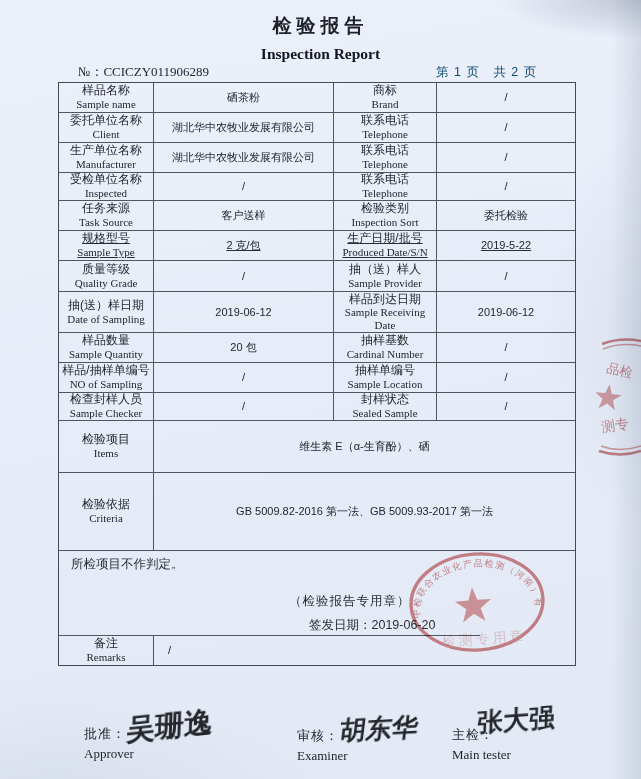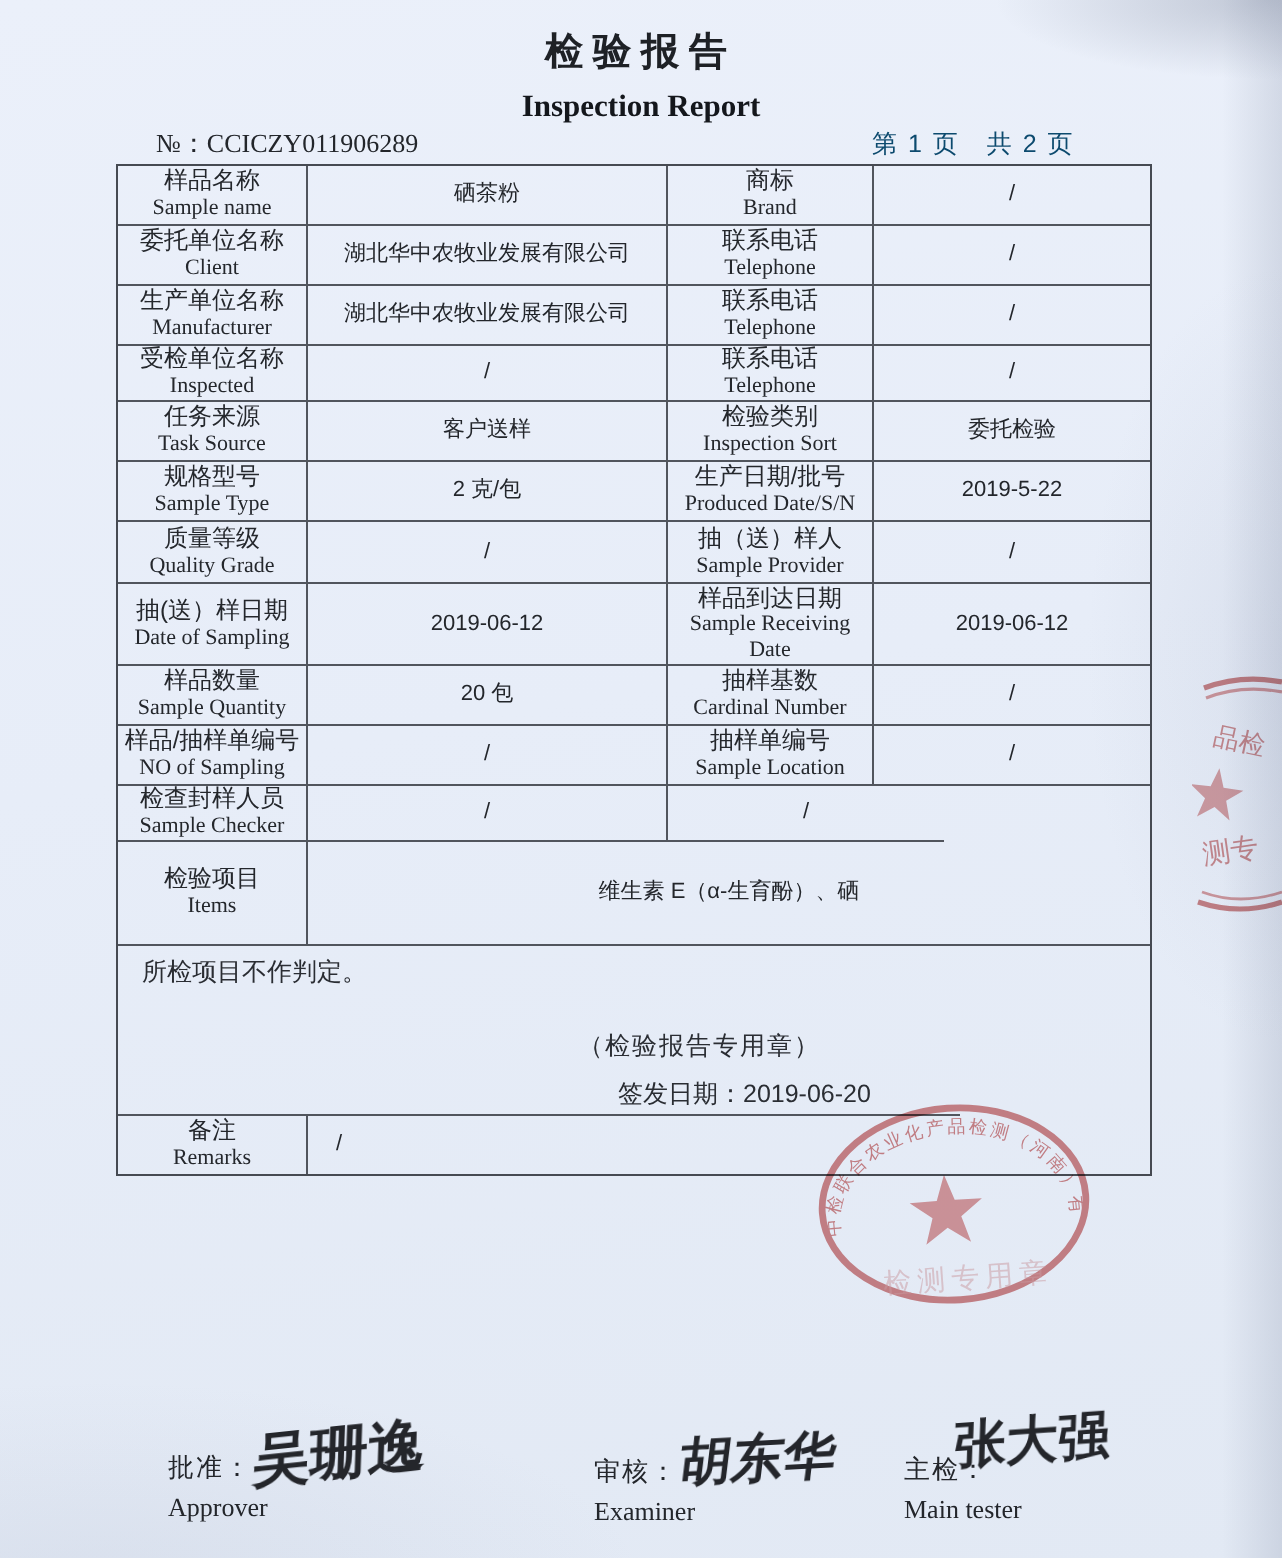--- a/index.html
+++ b/index.html
@@ -131,21 +131,21 @@
         <div class="val">客户送样</div>
       </div>
       <div class="tcell" style="width: 103px;">
         <div class="lbl-zh">检验类别</div>
         <div class="lbl-en">Inspection Sort</div>
       </div>
       <div class="tcell" style="width: 138px;">
         <div class="val">委托检验</div>
       </div>
     </div>
-    <div class="trow" style="height: 30px;">
+    <div class="trow" style="height: 30px; text-decoration: underline;">
       <div class="tcell" style="width: 95px;">
         <div class="lbl-zh">规格型号</div>
         <div class="lbl-en">Sample Type</div>
       </div>
       <div class="tcell" style="width: 180px;">
         <div class="val">2 克/包</div>
       </div>
       <div class="tcell" style="width: 103px;">
         <div class="lbl-zh">生产日期/批号</div>
         <div class="lbl-en">Produced Date/S/N</div>
@@ -219,31 +219,44 @@
       </div>
     </div>
     <div class="trow" style="height: 28px;">
       <div class="tcell" style="width: 95px;">
         <div class="lbl-zh">检查封样人员</div>
         <div class="lbl-en">Sample Checker</div>
       </div>
       <div class="tcell" style="width: 180px;">
         <div class="val">/</div>
       </div>
+      <div class="tcell" style="width: 103px;">
+        <div class="lbl-zh">封样状态</div>
+        <div class="lbl-en">Sealed Sample</div>
+      </div>
       <div class="tcell" style="width: 138px;">
         <div class="val">/</div>
       </div>
     </div>
     <div class="trow" style="height: 52px;">
       <div class="tcell" style="width: 95px;">
         <div class="lbl-zh">检验项目</div>
         <div class="lbl-en">Items</div>
       </div>
       <div class="tcell" style="width: 421px;">
         <div class="val">维生素 E（α-生育酚）、硒</div>
+      </div>
+    </div>
+    <div class="trow" style="height: 78px;">
+      <div class="tcell" style="width: 95px;">
+        <div class="lbl-zh">检验依据</div>
+        <div class="lbl-en">Criteria</div>
+      </div>
+      <div class="tcell" style="width: 421px;">
+        <div class="val">GB 5009.82-2016 第一法、GB 5009.93-2017 第一法</div>
       </div>
     </div>
     <div class="trow" style="height: 85px;">
       <div class="tcell cell-block" style="width: 421px;">
         <div class="conc-main">所检项目不作判定。</div>
         <div class="conc-seal-note">（检验报告专用章）</div>
         <div class="conc-date">签发日期：2019-06-20</div>
       </div>
     </div>
     <div class="trow" style="height: 29px;">

